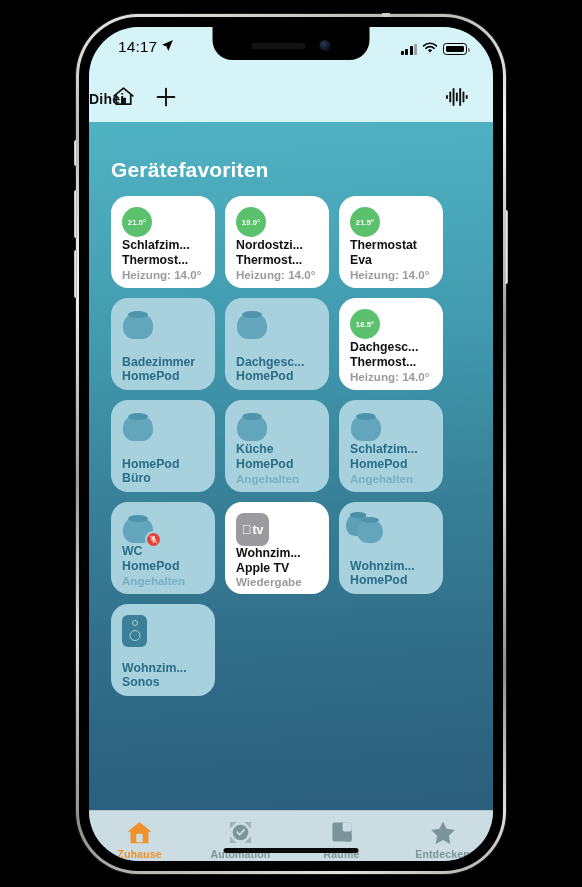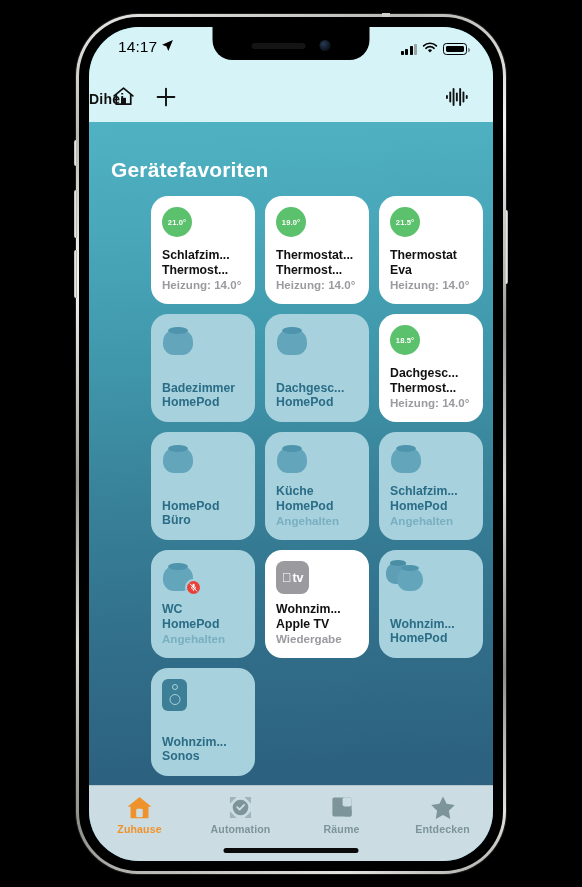--- a/index.html
+++ b/index.html
@@ -128,27 +128,26 @@
   }
 
   #grid{
     display:grid;
     grid-template-columns:repeat(3, 104px);
     gap:10px 10px;
     padding:0 0 0 22px;
   }
 
   .card{
-    width:104px; height:108px;
+    width:104px; height:92px;
     border-radius:17px;
-    padding:11px 9px 12px 11px;
+    padding:11px 9px 6px 11px;
     position:relative;
     display:flex; flex-direction:column;
     overflow:hidden;
-    margin-left:40px;
   }
   .card.on{ background:#ffffff; }
   .card.off{ background:#a7d2dd; }
 
   .card-icon-wrap{ height:40px; position:relative; }
   .card-labels{ margin-top:auto; }
 
   .card-line{
     font-size:12.3px; font-weight:700; line-height:14.6px;
     white-space:nowrap;
@@ -223,21 +222,21 @@
     background:#3d7f96;
     position:relative;
   }
   .spk .hole-sm{ position:absolute; left:50%; top:5px; transform:translateX(-50%);
     width:6px; height:6px; border-radius:50%; border:1.6px solid #a7d2dd; }
   .spk .hole-lg{ position:absolute; left:50%; top:15px; transform:translateX(-50%);
     width:11px; height:11px; border-radius:50%; border:1.8px solid #a7d2dd; }
 
   
   #tab-bar{
-    position:absolute; left:0; right:0; bottom:0; height:76px;
+    position:absolute; left:0; right:0; bottom:0; height:51px;
     background:#cbdde2;
     border-top:.5px solid #b4c6cc;
     display:flex; align-items:flex-start; padding-top:8px;
     z-index:5;
   }
   .tab{
     flex:1; display:flex; flex-direction:column;
     align-items:center; gap:3px;
   }
   .tab-label{ font-size:10.6px; font-weight:600; color:#7d949b; letter-spacing:.1px; }
@@ -345,21 +344,21 @@
                 <div class="card-sub">Heizung: 14.0°</div>
               </div>
             </div>
             <div class="card on">
               <div class="card-icon-wrap">
                 <div class="temp-badge">
                   <span>19.0°</span>
                 </div>
               </div>
               <div class="card-labels">
-                <div class="card-line">Thermostat...</div>
+                <div class="card-line">Nordostzi...</div>
                 <div class="card-line">Thermost...</div>
                 <div class="card-sub">Heizung: 14.0°</div>
               </div>
             </div>
             <div class="card on">
               <div class="card-icon-wrap">
                 <div class="temp-badge">
                   <span>21.5°</span>
                 </div>
               </div>

